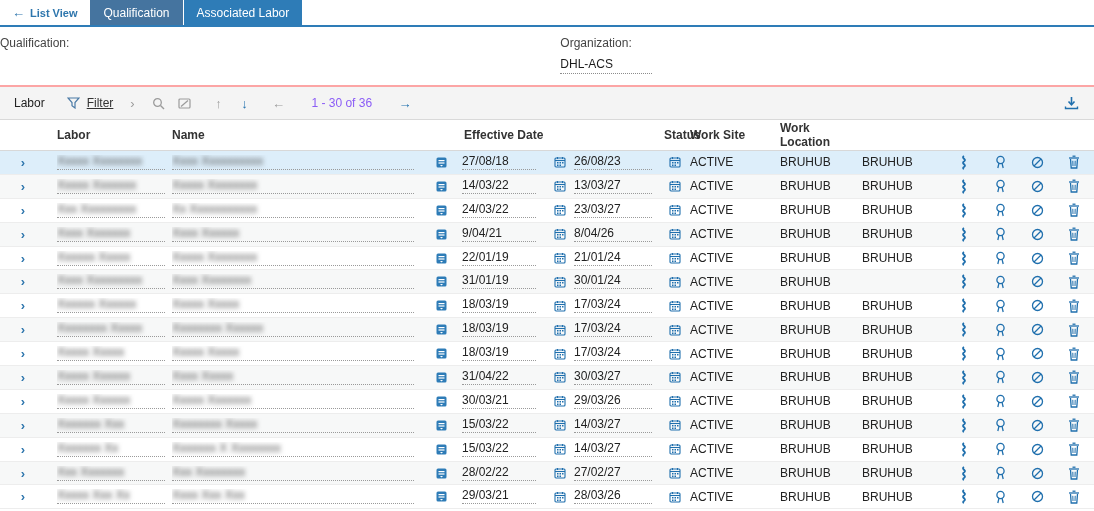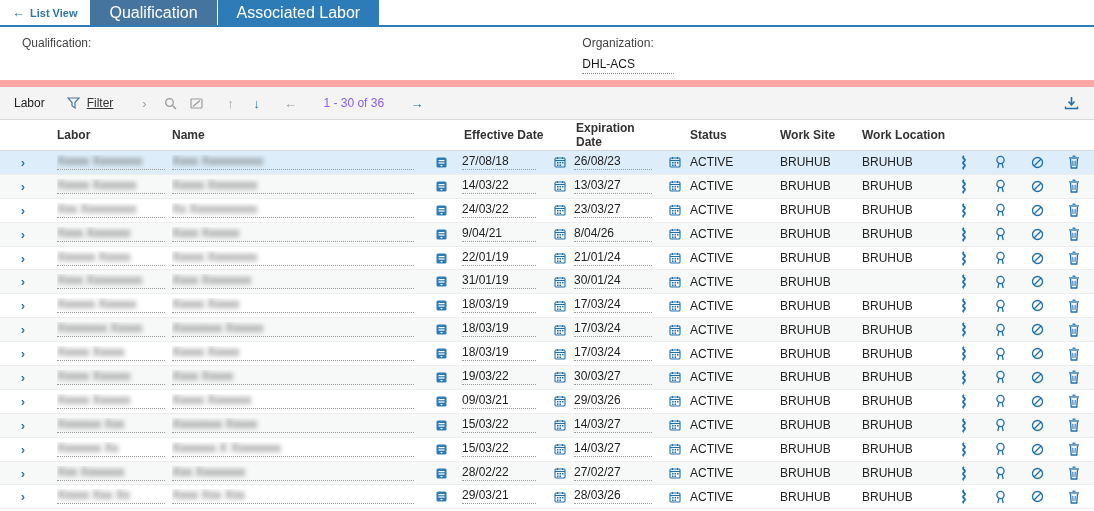--- a/index.html
+++ b/index.html
@@ -14,30 +14,30 @@
   .tabbar {
     height:27px; display:flex; align-items:stretch;
     background:#fff; border-bottom:2px solid #2e7cb7;
   }
   .back-link {
     display:flex; align-items:center; gap:5px;
     padding:0 12px; color:#2e76ad; font-size:11px; font-weight:bold; cursor:pointer;
   }
   .back-link .arrow { font-size:13px; }
   .tab {
-    display:flex; align-items:center; padding:0 19px;
-    color:#fff; font-size:16px; cursor:pointer; margin-left:1px;
+    display:flex; align-items:center; padding:0 13px;
+    color:#fff; font-size:12px; cursor:pointer; margin-left:1px;
   }
   .tab.inactive { background:#45749f; }
   .tab.active   { background:#2e7cb7; }
 
   
   .form-area {
-    height:60px; padding:9px 0 0 22px; background:#fff;
-    border-bottom:7px solid #fca5a5; white-space:nowrap;
+    height:60px; padding:9px 0 0 0; background:#fff;
+    border-bottom:2px solid #fca5a5; white-space:nowrap;
   }
   .fgroup { display:inline-block; vertical-align:top; }
   .fgroup.qual { width:535px; }
   .fgroup.org  { margin-left:22px; }
   .flabel { display:block; color:#444; margin-bottom:7px; }
   .vals { display:flex; align-items:flex-end; }
   .dotted {
     border-bottom:1px dotted #8c8c8c; padding-bottom:2px; color:#1c1c1c;
   }
   .w-code { width:92px; }
@@ -46,21 +46,21 @@
   .inline-detail { margin-left:6px; display:inline-flex; align-items:center; cursor:pointer; }
 
   
   .toolbar {
     height:33px; background:#f4f4f4; border-bottom:1px solid #d9d9d9;
     display:flex; align-items:center; padding:0 14px; font-size:12px;
   }
   .tb-title { color:#222; margin-right:20px; }
   .tb-icon { display:inline-flex; align-items:center; justify-content:center;
     width:18px; height:18px; cursor:pointer; }
-  .filter-link { color:#333; text-decoration:underline; margin:0 14px 0 4px; cursor:pointer; }
+  .filter-link { color:#333; text-decoration:underline; margin:0 2px 0 4px; cursor:pointer; }
   .glyph { font-size:13px; line-height:1; }
   .gray { color:#9b9b9b; }
   .blue { color:#1f6fad; font-weight:bold; }
   .tb-gap { margin-left:8px; }
   .tb-gap-lg { margin-left:16px; }
   .page-label { color:#8b5cf6; margin:0 24px; }
   .tb-right { margin-left:auto; }
 
   
   .grid {
@@ -176,21 +176,20 @@
   </span>
 </div>
 
 <div class="grid thead">
   <span class="th"></span>
   <span class="th first-pad">Labor</span>
   <span class="th no-pad">Name</span>
   <span class="th"></span>
   <span class="th">Effective Date</span>
   <span class="th"></span>
-  <span class="th">Expiration Date</span>
   <span class="th"></span>
   <span class="th">Status</span>
   <span class="th">Work Site</span>
   <span class="th">Work Location</span>
   <span class="th"></span>
 </div>
 
 <div class="tbody">
     <div class="grid tr selected">
     <span class="cell expander">›</span>
@@ -985,21 +984,21 @@
     </span>
     <span class="cell center">
       <svg width="11" height="11" viewBox="0 0 11 11">
           <rect x="0.5" y="0.5" width="10" height="10" rx="1.5" fill="#2e7cb7"></rect>
           <rect x="2.5" y="3" width="6" height="1.2" fill="#fff"></rect>
           <rect x="2.5" y="5.4" width="6" height="1.2" fill="#fff"></rect>
           <path d="M4 8 L7 8 L5.5 9.6 Z" fill="#fff"></path>
         </svg>
     </span>
     <span class="cell date">
-      <span class="fieldline"><span>19/03/22</span></span>
+      <span class="fieldline"><span>31/04/22</span></span>
     </span>
     <span class="cell center">
       <svg width="12" height="12" viewBox="0 0 12 12">
           <rect x="1" y="2" width="10" height="9" rx="1" fill="none" stroke="#1f6fad" stroke-width="1.1"></rect>
           <line x1="1" y1="4.5" x2="11" y2="4.5" stroke="#1f6fad" stroke-width="1.1"></line>
           <line x1="3.5" y1="1" x2="3.5" y2="3" stroke="#1f6fad" stroke-width="1.1"></line>
           <line x1="8.5" y1="1" x2="8.5" y2="3" stroke="#1f6fad" stroke-width="1.1"></line>
           <rect x="3" y="6" width="1.5" height="1.5" fill="#1f6fad"></rect>
           <rect x="5.5" y="6" width="1.5" height="1.5" fill="#1f6fad"></rect>
           <rect x="8" y="6" width="1.5" height="1.5" fill="#1f6fad"></rect>
@@ -1072,21 +1071,21 @@
     </span>
     <span class="cell center">
       <svg width="11" height="11" viewBox="0 0 11 11">
           <rect x="0.5" y="0.5" width="10" height="10" rx="1.5" fill="#2e7cb7"></rect>
           <rect x="2.5" y="3" width="6" height="1.2" fill="#fff"></rect>
           <rect x="2.5" y="5.4" width="6" height="1.2" fill="#fff"></rect>
           <path d="M4 8 L7 8 L5.5 9.6 Z" fill="#fff"></path>
         </svg>
     </span>
     <span class="cell date">
-      <span class="fieldline"><span>09/03/21</span></span>
+      <span class="fieldline"><span>30/03/21</span></span>
     </span>
     <span class="cell center">
       <svg width="12" height="12" viewBox="0 0 12 12">
           <rect x="1" y="2" width="10" height="9" rx="1" fill="none" stroke="#1f6fad" stroke-width="1.1"></rect>
           <line x1="1" y1="4.5" x2="11" y2="4.5" stroke="#1f6fad" stroke-width="1.1"></line>
           <line x1="3.5" y1="1" x2="3.5" y2="3" stroke="#1f6fad" stroke-width="1.1"></line>
           <line x1="8.5" y1="1" x2="8.5" y2="3" stroke="#1f6fad" stroke-width="1.1"></line>
           <rect x="3" y="6" width="1.5" height="1.5" fill="#1f6fad"></rect>
           <rect x="5.5" y="6" width="1.5" height="1.5" fill="#1f6fad"></rect>
           <rect x="8" y="6" width="1.5" height="1.5" fill="#1f6fad"></rect>

